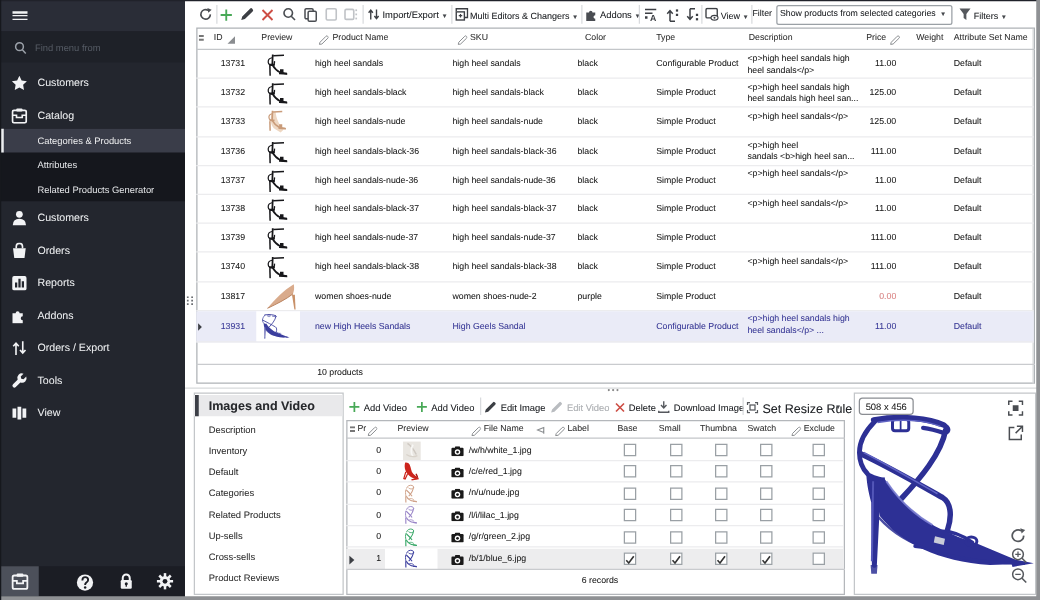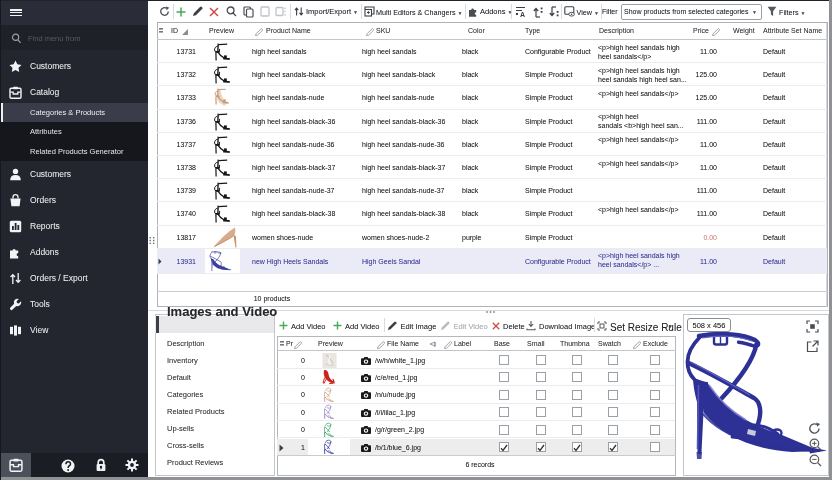--- a/index.html
+++ b/index.html
@@ -469,21 +469,21 @@
       <rect x="0.5" y="5.6" width="1.4" height="1.4"></rect>
       <rect x="4" y="0" width="1.4" height="1.4"></rect>
       <rect x="4" y="2.8" width="1.4" height="1.4"></rect>
       <rect x="4" y="5.6" width="1.4" height="1.4"></rect>
     </g>
   </svg>
 
 <div class="ab" style="left:155px;top:314px;width:120px;height:162px;border:1px solid #c3c6c9;background:#fff"></div>
 <div class="ab" style="left:155px;top:315.5px;width:119px;height:17px;background:#e9e9eb"></div>
 <div class="ab" style="left:155.5px;top:315.5px;width:3.5px;height:17px;background:#3c3f47"></div>
-<div class="ab" style="left:167px;top:304px;font-size:13px;font-weight:bold;color:#26282c">Images and Video</div>
+<div class="ab" style="left:167px;top:320px;font-size:10px;font-weight:bold;color:#26282c">Images and Video</div>
 <div class="ab" style="left:167px;top:338.5px;font-size:7.5px;color:#333">Description</div>
 <div class="ab" style="left:167px;top:355.5px;font-size:7.5px;color:#333">Inventory</div>
 <div class="ab" style="left:167px;top:372.5px;font-size:7.5px;color:#333">Default</div>
 <div class="ab" style="left:167px;top:389.5px;font-size:7.5px;color:#333">Categories</div>
 <div class="ab" style="left:167px;top:406.5px;font-size:7.5px;color:#333">Related Products</div>
 <div class="ab" style="left:167px;top:423.5px;font-size:7.5px;color:#333">Up-sells</div>
 <div class="ab" style="left:167px;top:440.5px;font-size:7.5px;color:#333">Cross-sells</div>
 <div class="ab" style="left:167px;top:457.5px;font-size:7.5px;color:#333">Product Reviews</div>
 
 <svg class="ab" style="left:279px;top:321px" width="9" height="9" viewBox="0 0 9 9">

